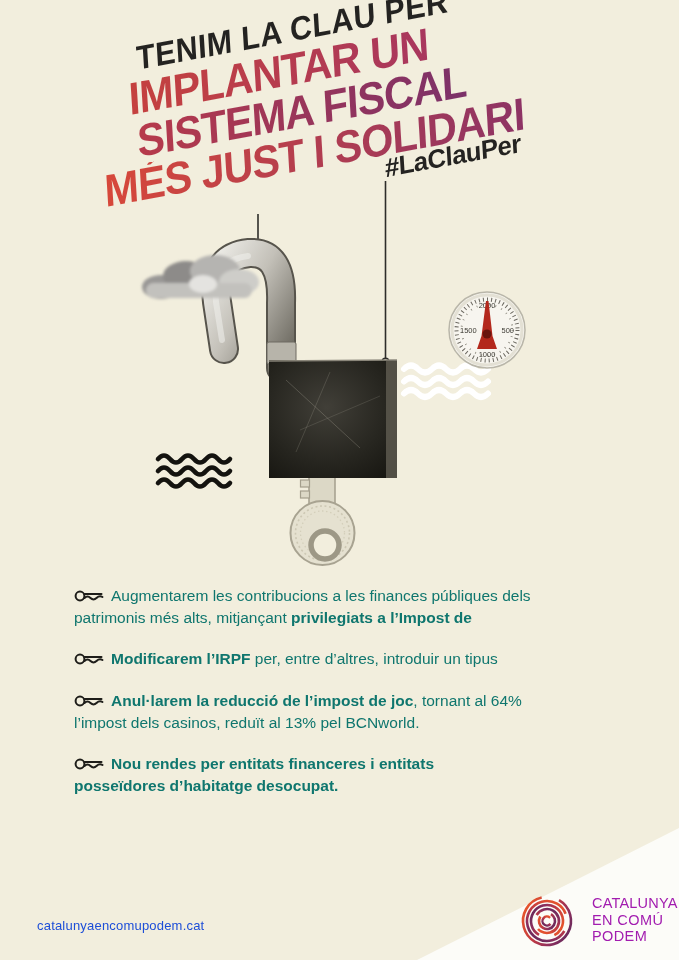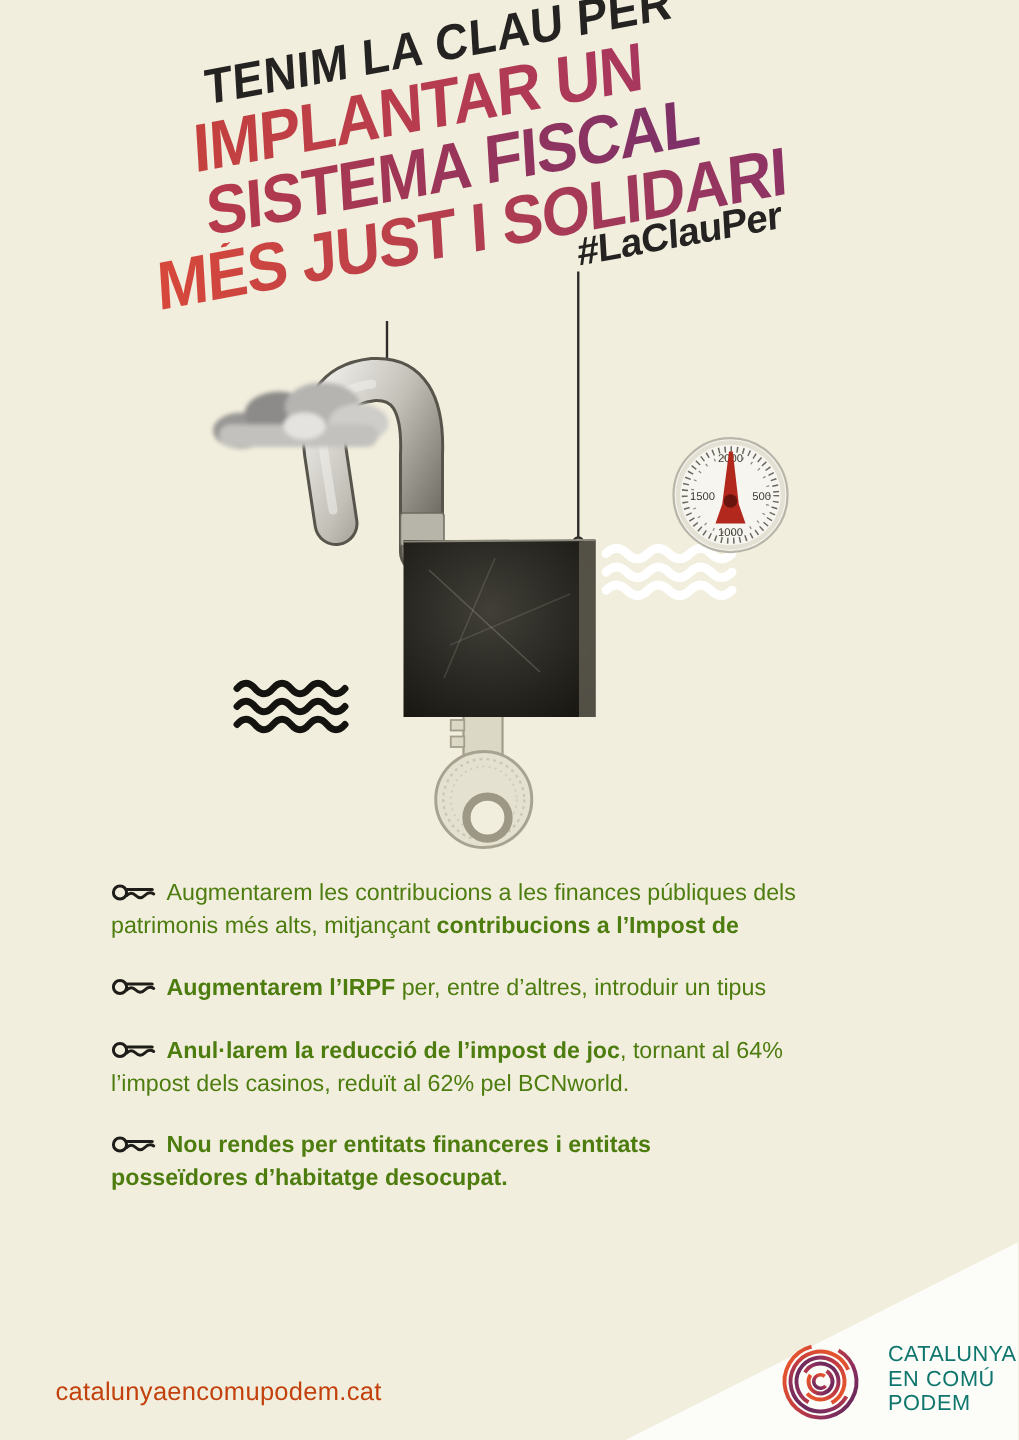--- a/index.html
+++ b/index.html
@@ -36,26 +36,26 @@
   .hl4{font-size:45px;margin-left:0;}
   .hashtag{
     position:absolute;left:384px;top:153px;z-index:3;
     transform:rotate(-10.5deg) skewX(-7deg);transform-origin:0 0;
     font-size:26px;font-weight:700;color:#242321;letter-spacing:-.5px;
   }
   
   svg.overlay{position:absolute;left:0;top:0;z-index:2;pointer-events:none;}
   
   .bullets{position:absolute;left:74px;top:585px;width:575px;z-index:3;}
-  .bullet{margin:0 0 20px 0;font-size:15.5px;line-height:1.4;color:#4d7c0f;white-space:nowrap;}
+  .bullet{margin:0 0 20px 0;font-size:15.5px;line-height:1.4;color:#0f766e;white-space:nowrap;}
   .bullet .key-ic{vertical-align:-2px;margin-right:7px;}
   .bold{font-weight:700;}
   
-  .site{position:absolute;left:37px;top:918px;font-size:17px;color:#c2410c;z-index:3;letter-spacing:.2px;}
-  .logo-text{position:absolute;left:592px;top:895px;z-index:3;color:#0f766e;line-height:16.5px;font-size:14.5px;letter-spacing:.2px;}
+  .site{position:absolute;left:37px;top:918px;font-size:13px;color:#1d4ed8;z-index:3;letter-spacing:.2px;}
+  .logo-text{position:absolute;left:592px;top:895px;z-index:3;color:#a21caf;line-height:16.5px;font-size:14.5px;letter-spacing:.2px;}
   .logo-text .l1{font-weight:400;}
   .logo-text .l2,.logo-text .l3{font-weight:400;letter-spacing:.4px;}
 </style>
 </head>
 <body>
 
 <div class="poster">
 
   <div class="corner"></div>
 
@@ -167,34 +167,34 @@
       <circle cx="547" cy="921" r="8" stroke-width="2.6" stroke-dasharray="38 13" transform="rotate(300 547 921)"></circle>
       <circle cx="547" cy="921" r="4.5" stroke-width="2.4" stroke-dasharray="21 8" transform="rotate(40 547 921)"></circle>
     </g>
   </svg>
 
   <div class="bullets" id="bullet-list">
     <p class="bullet"><svg class="key-ic" width="30" height="14" viewBox="0 0 30 14">
           <circle cx="6" cy="7" r="4.4" fill="none" stroke="#1e1d19" stroke-width="2"></circle>
           <path d="M10.5 5 h17" fill="none" stroke="#1e1d19" stroke-width="2" stroke-linecap="round"></path>
           <path d="M10.5 9 q3 -3 6 0 t6 0 q3 -3 6 -1" fill="none" stroke="#1e1d19" stroke-width="2" stroke-linecap="round"></path>
-        </svg><span class="bullet-text"><span>Augmentarem les contribucions a les finances públiques dels</span><br><span>patrimonis més alts, mitjançant </span><span class="bold">contribucions a l’Impost de</span><br></span></p>
-
-    <p class="bullet"><svg class="key-ic" width="30" height="14" viewBox="0 0 30 14">
-          <circle cx="6" cy="7" r="4.4" fill="none" stroke="#1e1d19" stroke-width="2"></circle>
-          <path d="M10.5 5 h17" fill="none" stroke="#1e1d19" stroke-width="2" stroke-linecap="round"></path>
-          <path d="M10.5 9 q3 -3 6 0 t6 0 q3 -3 6 -1" fill="none" stroke="#1e1d19" stroke-width="2" stroke-linecap="round"></path>
-        </svg><span class="bullet-text"><span class="bold">Augmentarem l’IRPF</span><span> per, entre d’altres, introduir un tipus</span><br></span></p>
-
-
-    <p class="bullet"><svg class="key-ic" width="30" height="14" viewBox="0 0 30 14">
-          <circle cx="6" cy="7" r="4.4" fill="none" stroke="#1e1d19" stroke-width="2"></circle>
-          <path d="M10.5 5 h17" fill="none" stroke="#1e1d19" stroke-width="2" stroke-linecap="round"></path>
-          <path d="M10.5 9 q3 -3 6 0 t6 0 q3 -3 6 -1" fill="none" stroke="#1e1d19" stroke-width="2" stroke-linecap="round"></path>
-        </svg><span class="bullet-text"><span class="bold">Anul·larem la reducció de l’impost de joc</span><span>, tornant al 64%</span><br><span>l’impost dels casinos, reduït al 62% pel BCNworld.</span></span></p>
+        </svg><span class="bullet-text"><span>Augmentarem les contribucions a les finances públiques dels</span><br><span>patrimonis més alts, mitjançant </span><span class="bold">privilegiats a l’Impost de</span><br></span></p>
+
+    <p class="bullet"><svg class="key-ic" width="30" height="14" viewBox="0 0 30 14">
+          <circle cx="6" cy="7" r="4.4" fill="none" stroke="#1e1d19" stroke-width="2"></circle>
+          <path d="M10.5 5 h17" fill="none" stroke="#1e1d19" stroke-width="2" stroke-linecap="round"></path>
+          <path d="M10.5 9 q3 -3 6 0 t6 0 q3 -3 6 -1" fill="none" stroke="#1e1d19" stroke-width="2" stroke-linecap="round"></path>
+        </svg><span class="bullet-text"><span class="bold">Modificarem l’IRPF</span><span> per, entre d’altres, introduir un tipus</span><br></span></p>
+
+
+    <p class="bullet"><svg class="key-ic" width="30" height="14" viewBox="0 0 30 14">
+          <circle cx="6" cy="7" r="4.4" fill="none" stroke="#1e1d19" stroke-width="2"></circle>
+          <path d="M10.5 5 h17" fill="none" stroke="#1e1d19" stroke-width="2" stroke-linecap="round"></path>
+          <path d="M10.5 9 q3 -3 6 0 t6 0 q3 -3 6 -1" fill="none" stroke="#1e1d19" stroke-width="2" stroke-linecap="round"></path>
+        </svg><span class="bullet-text"><span class="bold">Anul·larem la reducció de l’impost de joc</span><span>, tornant al 64%</span><br><span>l’impost dels casinos, reduït al 13% pel BCNworld.</span></span></p>
 
     <p class="bullet"><svg class="key-ic" width="30" height="14" viewBox="0 0 30 14">
           <circle cx="6" cy="7" r="4.4" fill="none" stroke="#1e1d19" stroke-width="2"></circle>
           <path d="M10.5 5 h17" fill="none" stroke="#1e1d19" stroke-width="2" stroke-linecap="round"></path>
           <path d="M10.5 9 q3 -3 6 0 t6 0 q3 -3 6 -1" fill="none" stroke="#1e1d19" stroke-width="2" stroke-linecap="round"></path>
         </svg><span class="bullet-text"><span class="bold">Nou rendes per entitats financeres i entitats</span><br><span class="bold">posseïdores d’habitatge desocupat.</span></span></p>
   </div>
 
   <div class="site">catalunyaencomupodem.cat</div>
 

